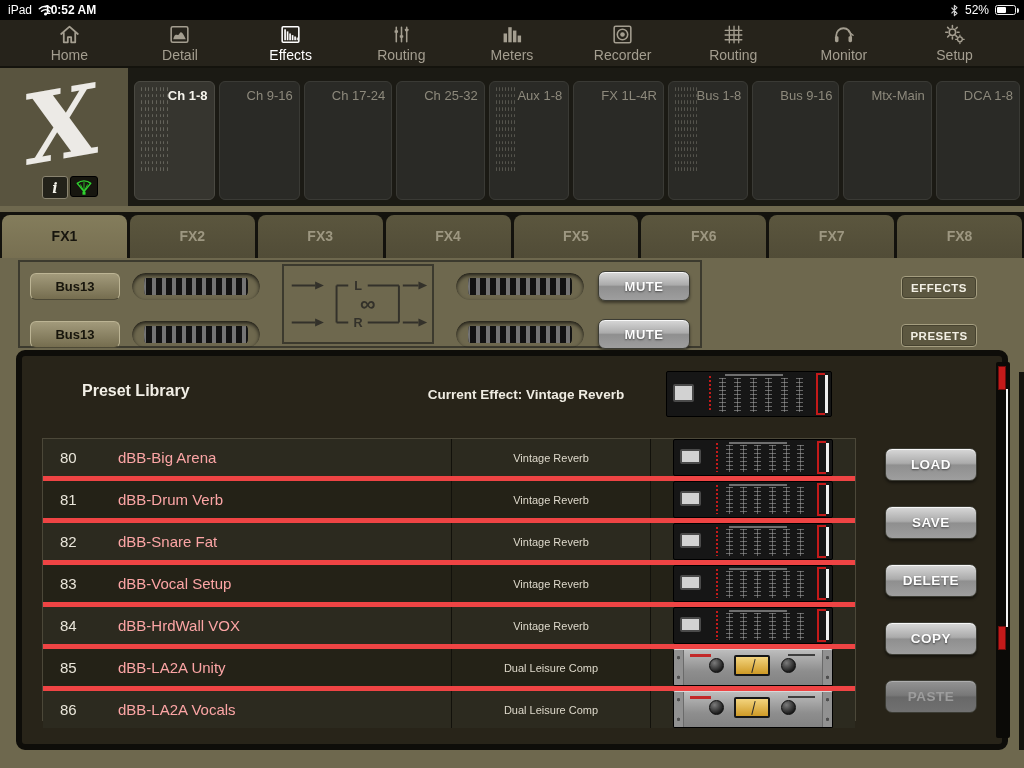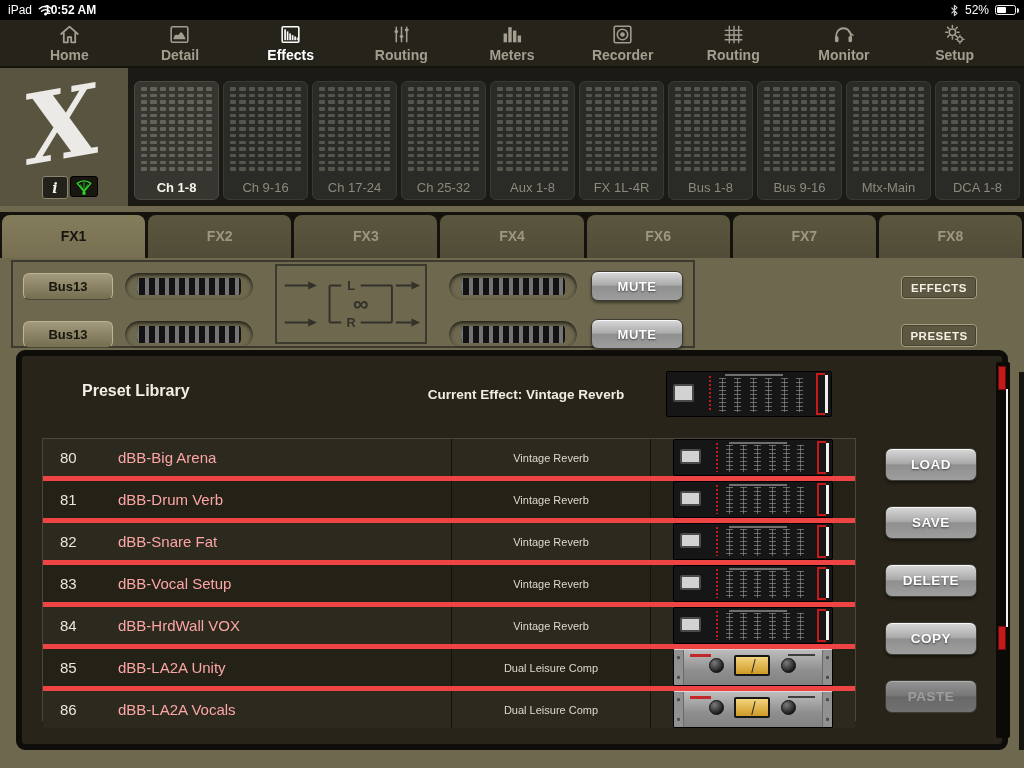--- a/index.html
+++ b/index.html
@@ -10,55 +10,55 @@
   .status-bar{position:absolute;left:0;top:0;width:1024px;height:20px;background:#000;color:#fff;
     display:flex;align-items:center;justify-content:space-between;font-size:12px;box-sizing:border-box;padding:0 8px;z-index:30;}
   .sb-left,.sb-right{display:flex;align-items:center;gap:6px;}
   .sb-center{position:absolute;left:0;right:0;text-align:left;font-weight:600;pointer-events:none;padding-left:44px;}
   .battery{position:relative;width:21px;height:10px;border:1px solid #ededed;border-radius:2.5px;padding:1px;box-sizing:border-box;display:inline-block;}
   .battery::after{content:'';position:absolute;right:-4px;top:2px;width:2.5px;height:4.5px;background:#ededed;border-radius:0 2px 2px 0;}
   .battery-fill{display:block;height:100%;background:#fff;border-radius:1px;width:52%;}
 
   
   .nav-bar{position:absolute;left:0;top:20px;width:1024px;height:48px;background:#26231b;border-bottom:2px solid #14130d;
-    display:flex;justify-content:space-around;align-items:flex-start;box-sizing:border-box;padding:2px 14px 0;z-index:25;font-weight:bold;}
+    display:flex;justify-content:space-around;align-items:flex-start;box-sizing:border-box;padding:2px 14px 0;z-index:25;}
   .nav-item{display:flex;flex-direction:column;align-items:center;color:#a49e90;cursor:pointer;width:88px;}
   .nav-item.active{color:#ffffff;}
   .nav-ico{width:25px;height:25px;stroke:currentColor;fill:none;stroke-width:1.7;stroke-linecap:round;stroke-linejoin:round;}
   .nav-label{font-size:14px;margin-top:0px;}
 
   
   .logo-area{position:absolute;left:0;top:68px;width:128px;height:138px;background:#59543f;}
   .x-logo{position:absolute;left:6px;top:-2px;width:116px;height:128px;}
   .logo-widgets{position:absolute;left:42px;top:108px;display:flex;gap:2px;}
   .info-btn{width:24px;height:21px;background:#23221a;border:1px solid #8a8470;border-radius:3px;color:#f3f2ea;
     font-family:"DejaVu Serif",serif;font-style:italic;font-weight:bold;font-size:14px;display:flex;align-items:center;justify-content:center;cursor:pointer;}
   .net-btn{width:28px;height:21px;background:#17160f;border:1px solid #000;border-radius:3px;display:flex;align-items:center;justify-content:center;cursor:pointer;box-sizing:border-box;}
 
   
   .meter-bridge{position:absolute;left:128px;top:68px;width:896px;height:138px;background:#1b1a14;
     display:flex;gap:4px;box-sizing:border-box;padding:13px 4px 6px 6px;}
   .meter-group{flex:1;background:#2a2a26;border:1px solid #3a3a35;border-radius:6px;box-sizing:border-box;
-    padding:5px 6px 0;display:flex;flex-direction:column;cursor:pointer;}
+    padding:5px 6px 0;display:flex;cursor:pointer;}
   .meter-group.active{background:#36352f;border-color:#4a4942;}
   .led-grid{flex:1;display:grid;grid-template-columns:repeat(8,1fr);grid-auto-rows:3.5px;row-gap:3.2px;column-gap:3px;overflow:hidden;margin-bottom:3px;}
   .led-grid i{background:#55544d;border-radius:1px;display:block;}
   .meter-group.active .led-grid i{background:#64635b;}
   .meter-group-label{height:20px;line-height:18px;text-align:center;font-size:13px;color:#8d897c;white-space:nowrap;}
   .meter-group.active .meter-group-label{color:#f6f4ec;font-weight:bold;}
 
   
   .fx-tabs{position:absolute;left:0;top:212px;width:1024px;height:46px;background:#13120d;display:flex;gap:3px;
     box-sizing:border-box;padding:3px 2px 0;z-index:5;}
   .fx-tab{flex:1;border-radius:8px 8px 0 0;text-align:center;line-height:42px;font-size:14px;font-weight:bold;
     background:linear-gradient(180deg,#5b563e,#514c37);color:#9d9781;cursor:pointer;}
   .fx-tab.active{background:linear-gradient(180deg,#847d5c,#776f51);color:#17150e;}
 
   
-  .fx-panel{position:absolute;left:11px;top:260px;width:684px;height:88px;border:2px solid #3c3a2e;box-sizing:border-box;}
+  .fx-panel{position:absolute;left:18px;top:260px;width:684px;height:88px;border:2px solid #3c3a2e;box-sizing:border-box;}
   .bus-btn{position:absolute;left:10px;width:90px;height:27px;border-radius:6px;cursor:pointer;
     background:linear-gradient(180deg,#a29a7b,#756d4f);border:1px solid #bcb494;border-bottom-color:#4d4936;
     color:#17150c;font-size:13px;font-weight:bold;display:flex;align-items:center;justify-content:center;box-sizing:border-box;}
   .bus-btn.r1{top:11px;} .bus-btn.r2{top:59px;}
   .h-meter{position:absolute;width:128px;height:27px;border-radius:14px;background-color:#0a0a0a;
     background-image:repeating-linear-gradient(90deg,#747474 0 4px,#121212 4px 10px);
     background-clip:content-box;padding:5px 12px;box-sizing:border-box;box-shadow:inset 0 2px 4px rgba(0,0,0,.8);}
   .h-meter.m1{left:112px;top:11px;} .h-meter.m2{left:112px;top:59px;}
   .h-meter.m3{left:436px;top:11px;} .h-meter.m4{left:436px;top:59px;}
   .fx-diagram{position:absolute;left:262px;top:2px;width:152px;height:80px;border:2px solid #3c3a2e;box-sizing:border-box;}
@@ -1360,20 +1360,21 @@
         </div>
         <div class="meter-group-label">DCA 1-8</div>
       </div>
     </div>
 
   <div class="fx-tabs">
       <div class="fx-tab active">FX1</div>
       <div class="fx-tab">FX2</div>
       <div class="fx-tab">FX3</div>
       <div class="fx-tab">FX4</div>
+      <div class="fx-tab">FX5</div>
       <div class="fx-tab">FX6</div>
       <div class="fx-tab">FX7</div>
       <div class="fx-tab">FX8</div>
     </div>
 
   <div class="fx-panel">
     <div class="bus-btn r1">Bus13</div>
     <div class="bus-btn r2">Bus13</div>
     <div class="h-meter m1"></div>
     <div class="h-meter m2"></div>

